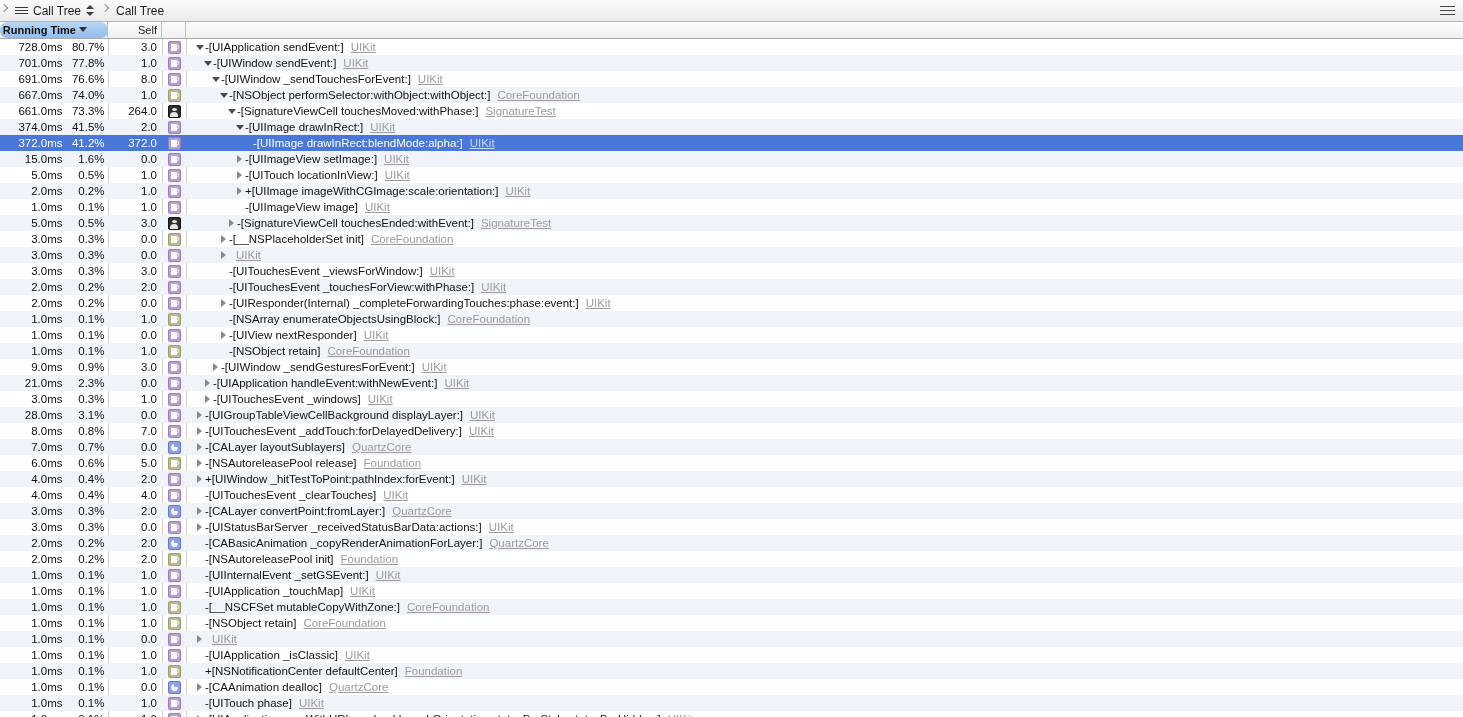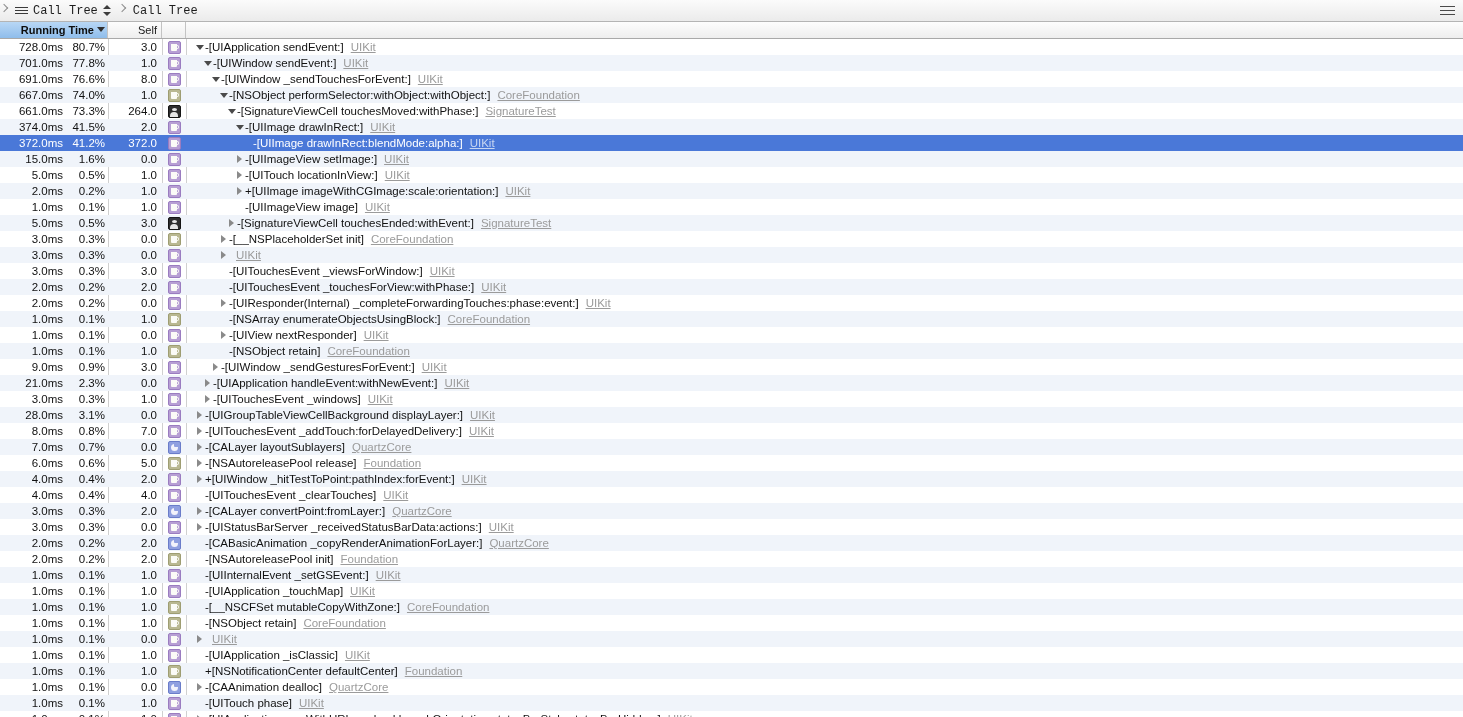--- a/index.html
+++ b/index.html
@@ -30,21 +30,20 @@
   }
   .crumb {
     display: flex;
     align-items: center;
     height: 21px;
     padding: 0 6px 0 6px;
     font-size: 12px;
     color: #1d1d1d;
     position: relative;
     white-space: nowrap;
-    font-family: Liberation Mono, monospace;
   }
   .crumb-sep {
     width: 9px;
     height: 21px;
     flex: 0 0 9px;
     position: relative;
   }
   .crumb-sep::after {
     content: "";
     position: absolute;
@@ -123,24 +122,25 @@
   }
   .col .divider {
     position: absolute;
     right: 0; top: 0; bottom: 0;
     width: 1px;
     background: #c3c3c3;
   }
   .col-runtime {
     width: 108px;
     justify-content: flex-end;
-    padding-right: 3px;
+    padding-right: 21px;
     background: linear-gradient(to bottom, #b8d7f5 0%, #8fbdeb 100%);
     color: #0d0d0d;
     font-weight: bold;
+    border-radius: 7px;
   }
   .sort-caret {
     display: inline-block;
     width: 0; height: 0;
     border-left: 4px solid transparent;
     border-right: 4px solid transparent;
     border-top: 5px solid #2f2f2f;
     margin-left: 3px;
     margin-bottom: 1px;
   }
@@ -168,21 +168,21 @@
     box-sizing: border-box;
     position: relative;
   }
   .row.alt { background: #f0f4fa; }
   .row.sel { background: #4a78d8; color: #ffffff; }
 
   .c-runtime {
     width: 108px;
     flex: 0 0 108px;
     display: flex;
-    justify-content: flex-end;
+    justify-content: center;
     align-items: baseline;
     padding-right: 3px;
     box-sizing: border-box;
   }
   .c-runtime .ms { width: 62px; text-align: right; }
   .c-runtime .pc { width: 42px; text-align: right; }
   .c-self {
     width: 54px;
     flex: 0 0 54px;
     text-align: right;

